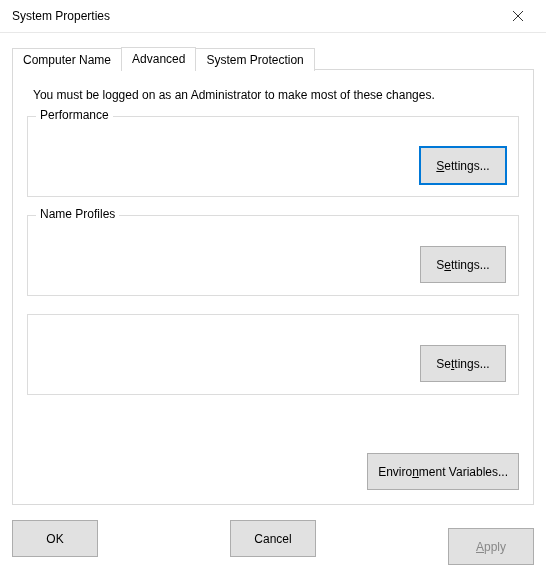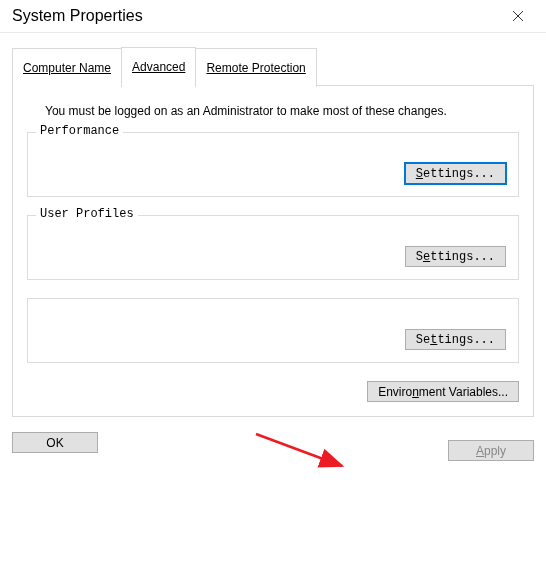--- a/index.html
+++ b/index.html
@@ -15,46 +15,45 @@
   }
   .titlebar {
     height: 33px;
     display: flex;
     align-items: center;
     padding: 0 8px 0 12px;
     border-bottom: 1px solid #e8e8e8;
   }
   .titlebar-title {
     flex: 1;
-    font-size: 16px;
+    font-size: 12px;
   }
   .close-btn {
     width: 40px;
     height: 28px;
     display: flex;
     align-items: center;
     justify-content: center;
     cursor: pointer;
   }
   .close-btn svg { width: 10px; height: 10px; }
   .tabstrip {
     display: flex;
     margin: 14px 12px 0 12px;
     position: relative;
     z-index: 2;
   }
   .tab {
-    padding: 12px 10px;
+    padding: 4px 10px;
     border: 1px solid #d9d9d9;
     border-bottom: none;
     background: #fff;
     margin-right: -1px;
     cursor: pointer;
     position: relative;
-    text-decoration: underline;
   }
   .tab.active {
     background: #fff;
     z-index: 3;
     border-color: #d9d9d9;
   }
   .tab:not(.active) {
     top: 1px;
   }
   .tab.active::after {
@@ -67,42 +66,41 @@
   .tab-panel {
     margin: 0 12px 0 12px;
     border: 1px solid #d9d9d9;
     padding: 14px 14px 14px 14px;
     position: relative;
     top: -1px;
     z-index: 1;
     background: #fff;
   }
   .intro {
-    margin: 4px 4px 14px 18px;
+    margin: 4px 4px 14px 6px;
   }
   .group {
     border: 1px solid #dcdcdc;
     margin-bottom: 18px;
     padding: 12px 12px 12px 12px;
     position: relative;
-    font-family: Liberation Mono, monospace;
   }
   .group-legend {
     position: absolute;
     top: -9px;
     left: 8px;
     background: #fff;
     padding: 0 4px;
   }
   .group-desc {
     margin: 4px 0 10px 2px;
   }
   .btn {
     min-width: 86px;
-    height: 21px;
+    height: 37px;
     padding: 0 10px;
     background: #e1e1e1;
     border: 1px solid #adadad;
     font-family: inherit;
     font-size: 12px;
     cursor: pointer;
     text-align: center;
   }
   .btn.focused {
     outline: 2px solid #0078d7;
@@ -119,20 +117,21 @@
     justify-content: flex-end;
     padding-top: 18px;
   }
   .env-row {
     display: flex;
     justify-content: flex-end;
     margin-top: 6px;
   }
   .env-btn {
     min-width: 150px;
+    margin-top: 40px;
   }
   .bottom-bar {
     display: flex;
     justify-content: space-between;
     gap: 24px;
     padding: 14px 12px 10px 12px;
   }
   .bottom-bar .btn { min-width: 86px; }
   .u { text-decoration: underline; text-underline-offset: 1px; }
   .arrow {
@@ -151,53 +150,54 @@
     <svg viewBox="0 0 10 10">
       <line x1="0" y1="0" x2="10" y2="10" stroke="#333" stroke-width="1"></line>
       <line x1="10" y1="0" x2="0" y2="10" stroke="#333" stroke-width="1"></line>
     </svg>
   </div>
 </div>
 
 <div class="tabstrip">
   <div class="tab">Computer Name</div>
   <div class="tab active">Advanced</div>
-  <div class="tab">Remote Protection</div>
+  <div class="tab">System Protection</div>
 </div>
 
 <div class="tab-panel">
   <div class="intro">You must be logged on as an Administrator to make most of these changes.</div>
 
   <div class="group">
     <div class="group-legend">Performance</div>
     <div class="btn-row">
       <button class="btn focused"><span class="u">S</span>ettings...</button>
     </div>
   </div>
 
   <div class="group">
-    <div class="group-legend">User Profiles</div>
+    <div class="group-legend">Name Profiles</div>
     <div class="btn-row">
       <button class="btn">S<span class="u">e</span>ttings...</button>
     </div>
   </div>
 
   <div class="group">
     <div class="btn-row">
       <button class="btn">Se<span class="u">t</span>tings...</button>
     </div>
   </div>
 
   <div class="env-row">
     <button class="btn env-btn">Enviro<span class="u">n</span>ment Variables...</button>
   </div>
 </div>
 
 <div class="bottom-bar">
   <button class="btn">OK</button>
+  <button class="btn">Cancel</button>
   <button class="btn disabled"><span class="u">A</span>pply</button>
 </div>
 
 <svg class="arrow" width="100" height="50">
   <defs>
     <marker id="ah" markerWidth="10" markerHeight="8" refX="9" refY="4" orient="auto">
       <polygon points="0 0, 10 4, 0 8" fill="#ed1c24"></polygon>
     </marker>
   </defs>
   <line x1="2" y1="4" x2="88" y2="36" stroke="#ed1c24" stroke-width="2.5" marker-end="url(#ah)"></line>

